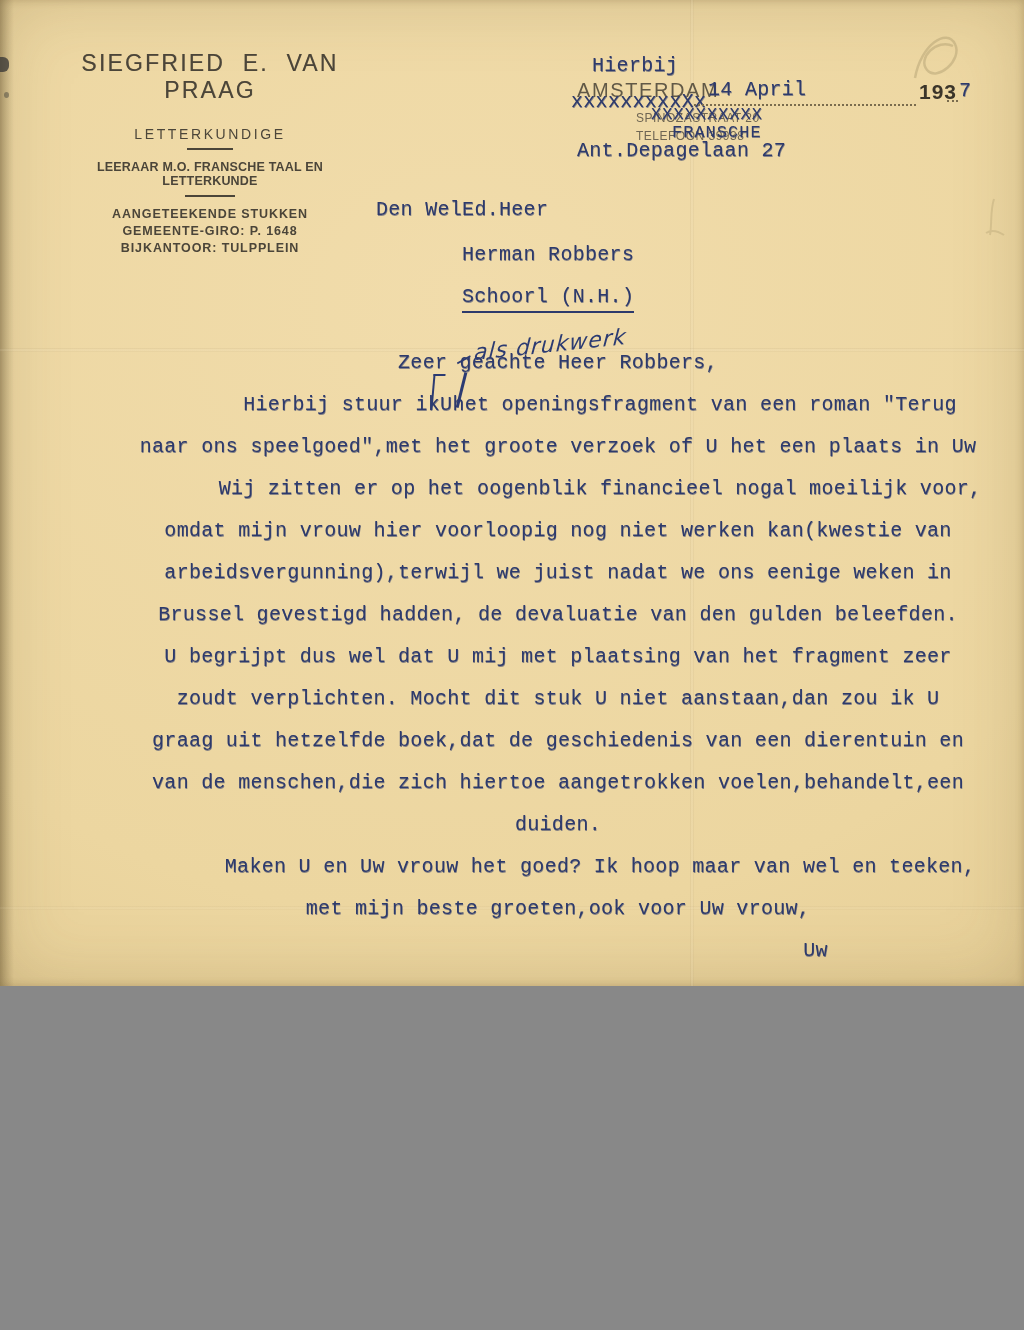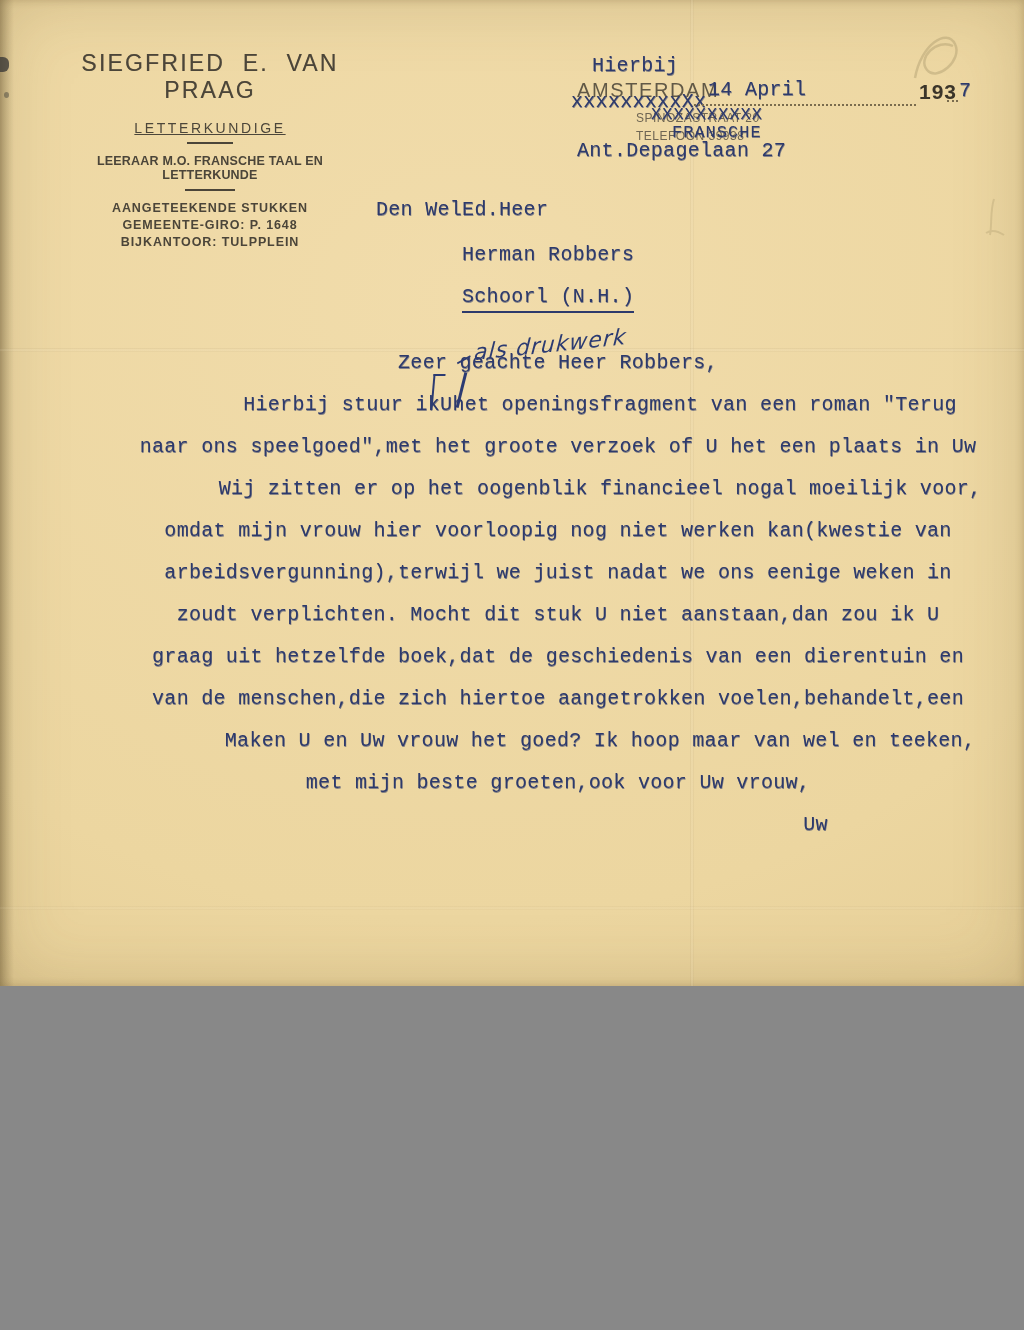--- a/index.html
+++ b/index.html
@@ -17,21 +17,21 @@
     background:linear-gradient(180deg,rgba(120,95,50,.10),rgba(255,246,222,.14),rgba(120,95,50,.08));}
 
   .typed{position:absolute;color:#2d3a6c;font-size:20px;letter-spacing:.3px;white-space:pre;
     text-shadow:.4px .5px .6px rgba(45,58,108,.55);}
   .print{font-family:"Liberation Sans","DejaVu Sans",sans-serif;color:#4c463a;}
 
   
   .letterhead{position:absolute;left:56px;top:50px;width:308px;text-align:center;}
   .lh-name{font-size:23px;letter-spacing:2.2px;word-spacing:9px;color:#4b4539;
     text-shadow:.3px .3px .4px rgba(75,69,57,.45);}
-  .lh-prof{font-size:14px;letter-spacing:2.6px;margin-top:16px;text-decoration:underline;}
+  .lh-prof{font-size:14px;letter-spacing:2.6px;margin-top:22px;}
   .lh-rule{width:46px;height:2px;background:#4b4539;margin:6px auto 10px;}
   .lh-sub{font-size:12.5px;letter-spacing:.2px;font-weight:bold;color:#4b4539;}
   .lh-rule2{width:50px;height:2px;background:#4b4539;margin:7px auto 9px;}
   .lh-small{font-size:12.5px;line-height:17px;letter-spacing:.9px;font-weight:bold;color:#4b4539;}
 
   
   .dl-city{left:592px;top:54px;}
   .dl-amsterdam{position:absolute;left:577px;top:79px;font-size:20px;letter-spacing:1.6px;color:#615947;}
   .dl-citystrike{left:571px;top:90px;}
   .dl-leader{position:absolute;left:694px;top:84px;width:222px;height:20px;border-bottom:2px dotted #7a6c4e;}
@@ -114,23 +114,26 @@
   <div class="typed addr2">Herman Robbers</div>
   <div class="typed addr3">Schoorl (N.H.)</div>
 
   <div class="letter-body">
     <div class="tline salutation"><span>Zeer geachte Heer Robbers,</span><span class="annotation">als drukwerk</span></div>
     <div class="tline indent"><span>Hierbij stuur ik</span><span class="u-marked">U</span><span>het openingsfragment van een roman "Terug</span></div>
     <div class="tline">naar ons speelgoed",met het groote verzoek of U het een plaats in Uw</div>
     <div class="tline indent">Wij zitten er op het oogenblik financieel nogal moeilijk voor,</div>
     <div class="tline">omdat mijn vrouw hier voorloopig nog niet werken kan(kwestie van</div>
     <div class="tline">arbeidsvergunning),terwijl we juist nadat we ons eenige weken in</div>
+    <div class="tline">Brussel gevestigd hadden, de devaluatie van den gulden beleefden.</div>
+    <div class="tline">U begrijpt dus wel dat U mij met plaatsing van het fragment zeer</div>
     <div class="tline">zoudt verplichten. Mocht dit stuk U niet aanstaan,dan zou ik U</div>
     <div class="tline">graag uit hetzelfde boek,dat de geschiedenis van een dierentuin en</div>
     <div class="tline">van de menschen,die zich hiertoe aangetrokken voelen,behandelt,een</div>
+    <div class="tline">duiden.</div>
     <div class="tline indent">Maken U en Uw vrouw het goed? Ik hoop maar van wel en teeken,</div>
     <div class="tline">met mijn beste groeten,ook voor Uw vrouw,</div>
     <div class="tline uw-line">Uw</div>
   </div>
 
   <svg class="sig-svg" width="525" height="180" viewBox="0 0 525 180" aria-label="Siegfried E. van Praag">
     <g fill="none" stroke="#2c3b72" stroke-linecap="round" stroke-linejoin="round">
       <path stroke-width="2" d="M 470,62 C 330,96 120,124 28,127 C 8,128 6,139 30,142 C 160,151 340,129 492,88"></path>
       <path stroke-width="2.8" d="M 108,108 C 116,84 130,80 132,99 C 134,116 120,126 118,106 C 126,88 140,78 146,96 C 150,110 160,112 166,96"></path>
       <path stroke-width="2.8" d="M 172,62 C 176,96 180,132 172,162"></path>

